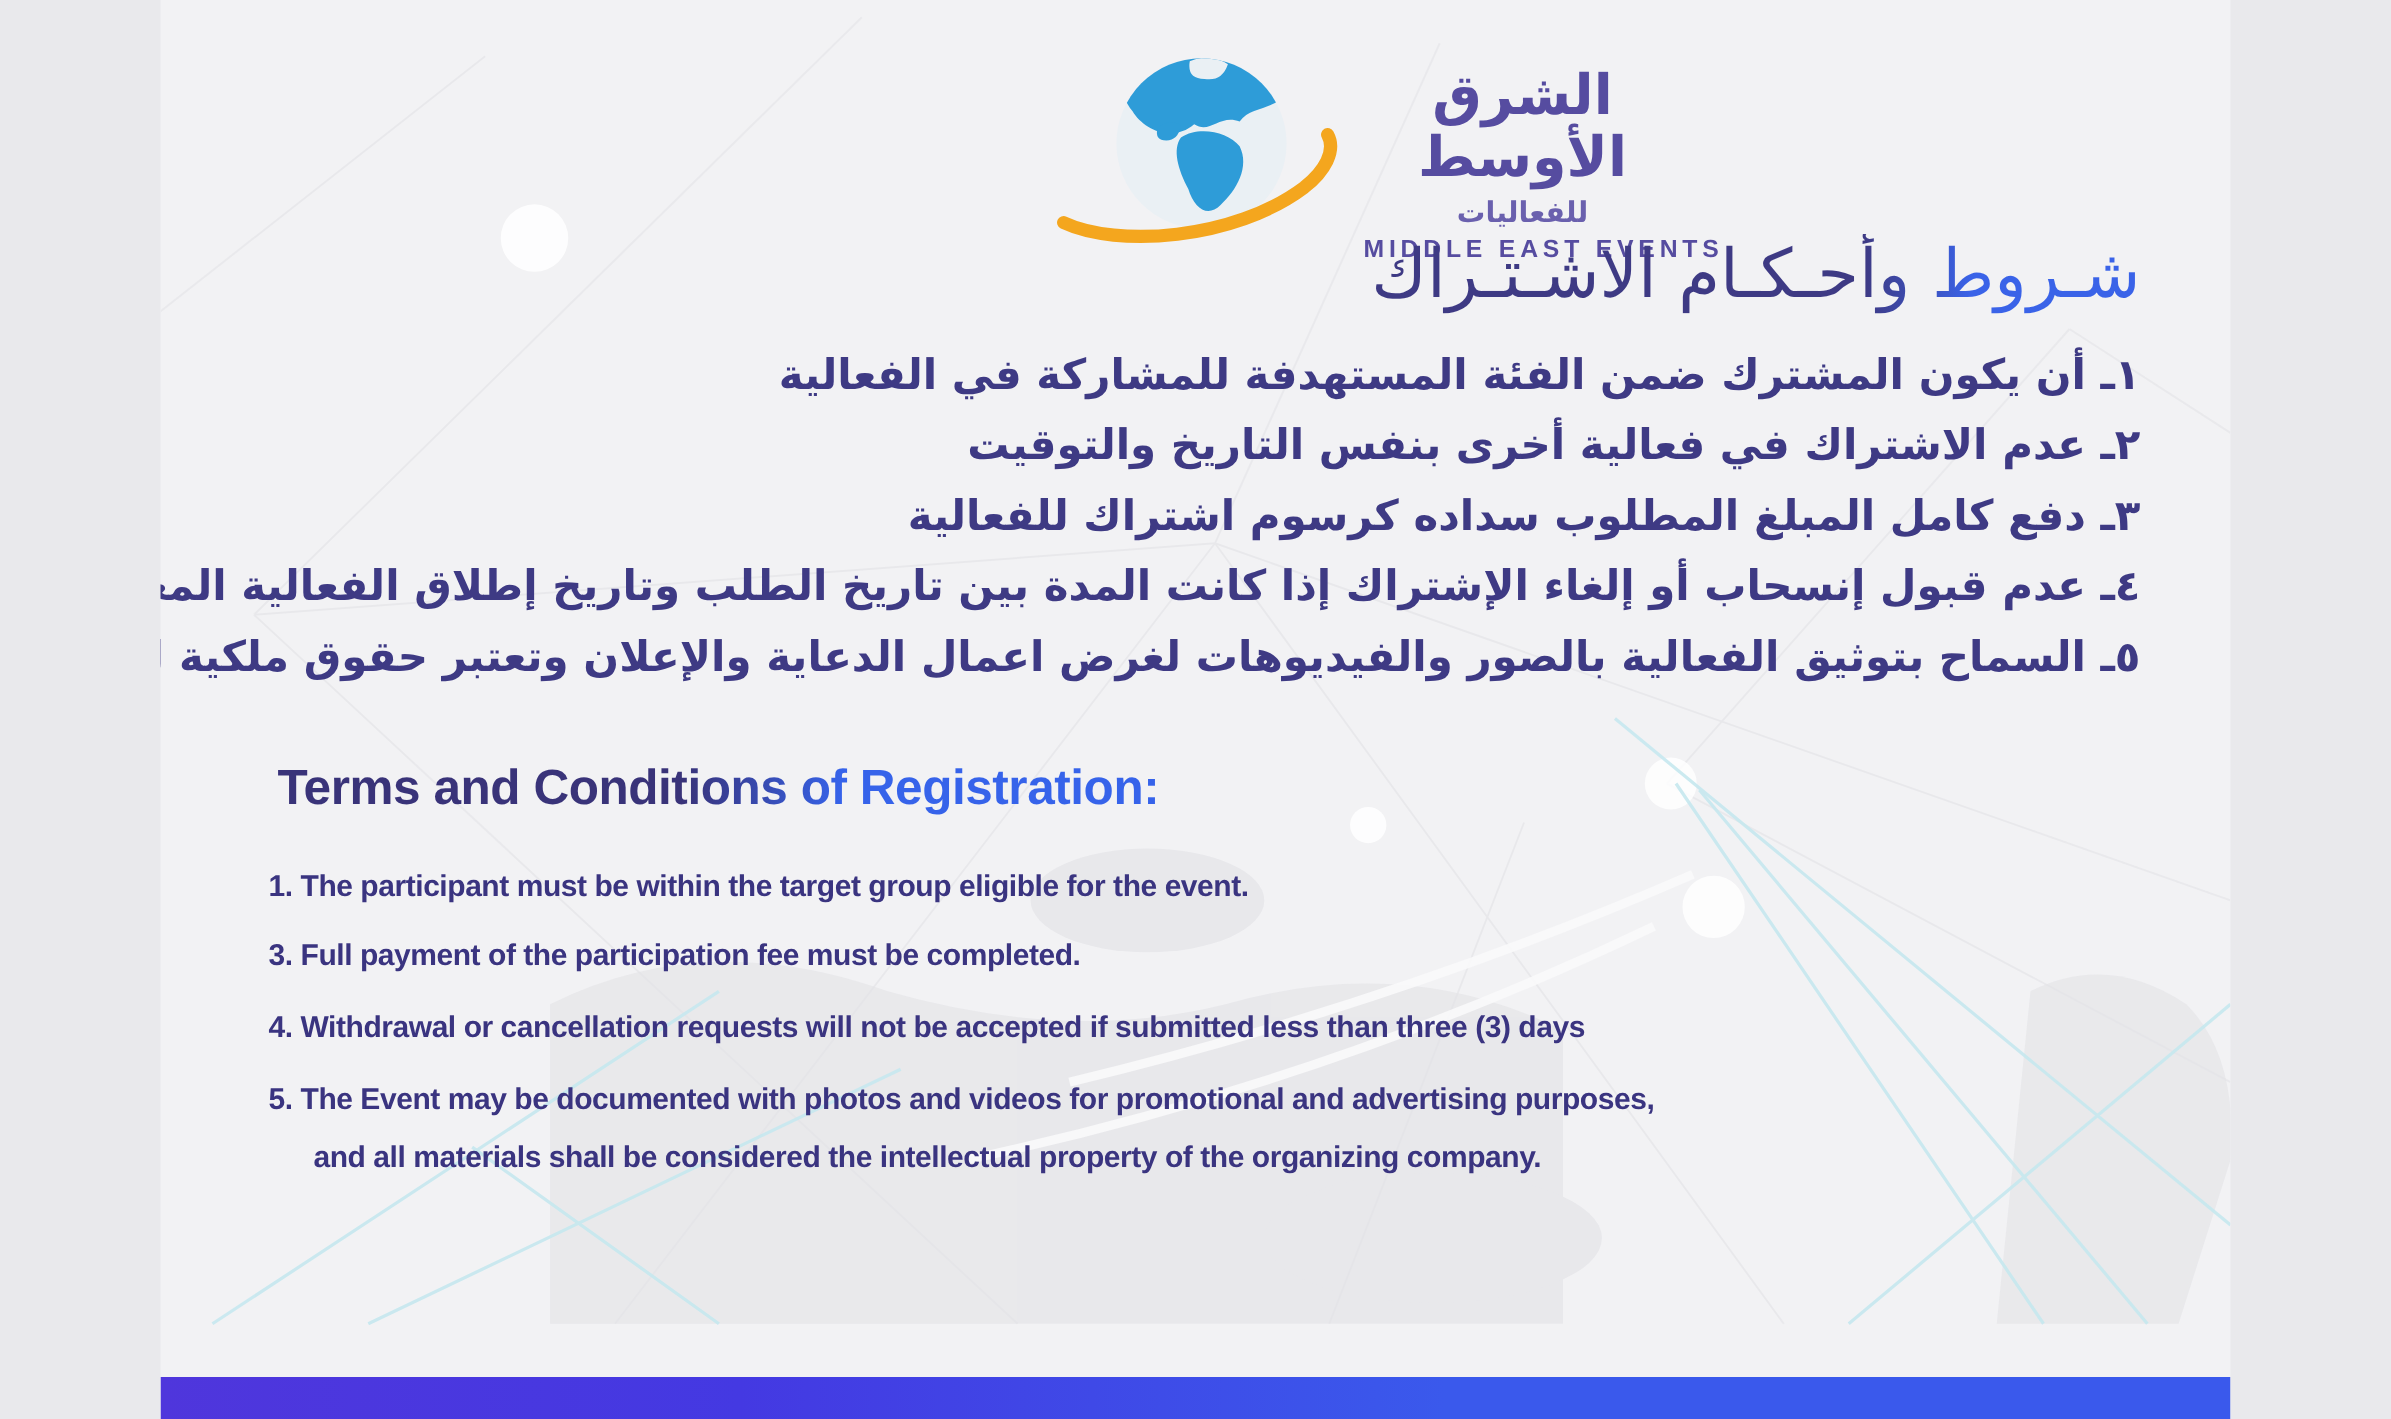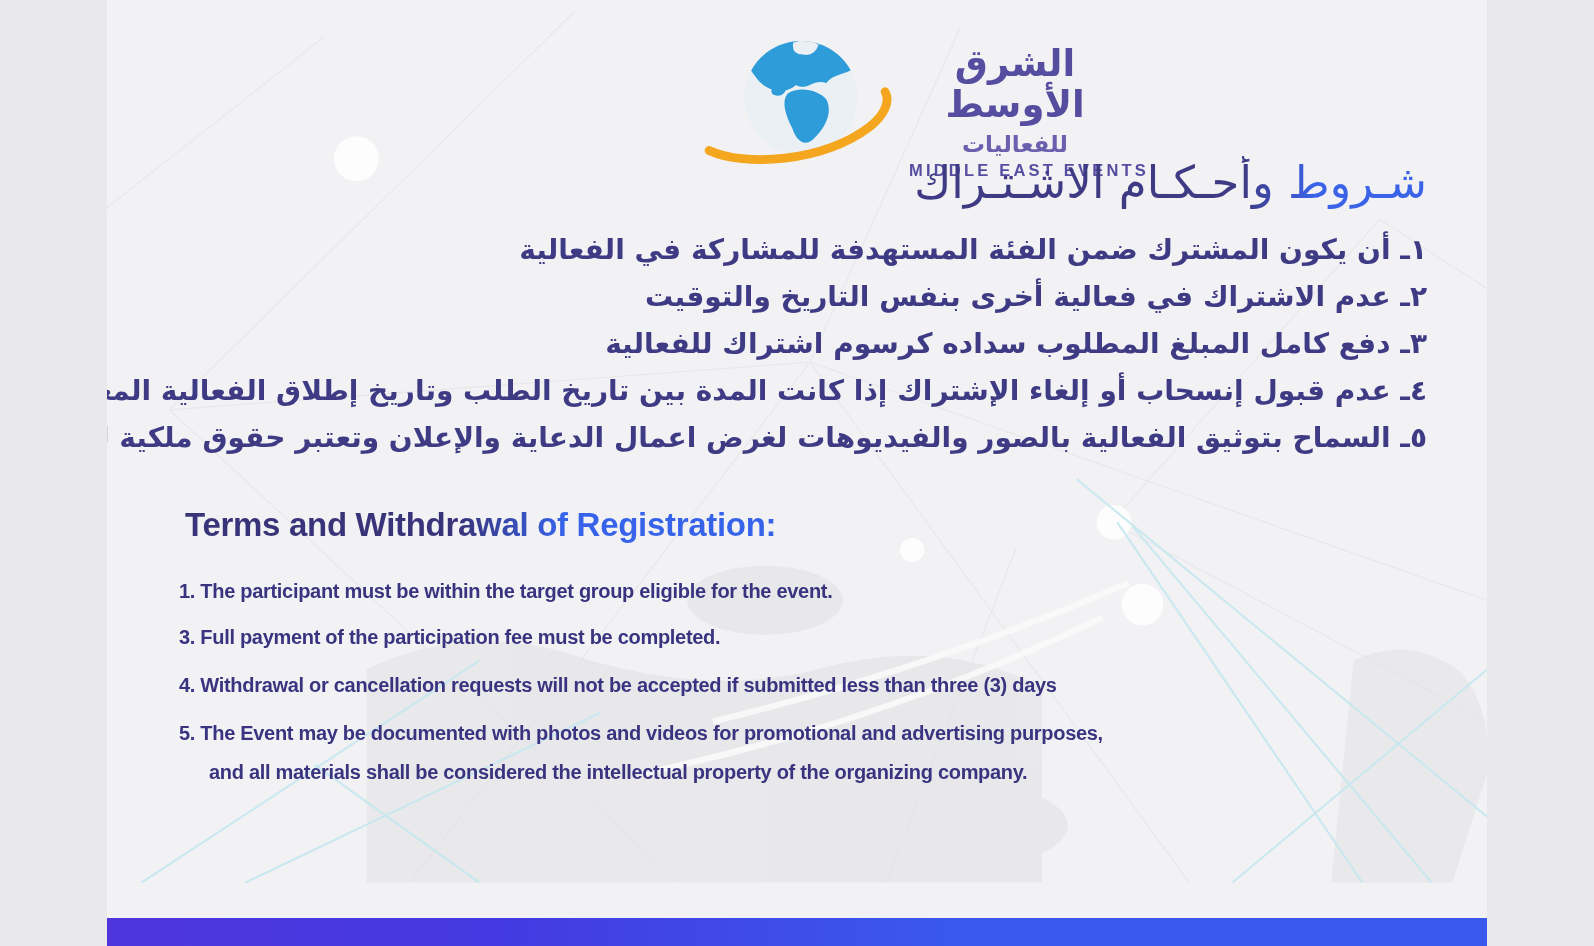--- a/index.html
+++ b/index.html
@@ -24,21 +24,21 @@
   .globe { width: 196px; height: 132px; }
   .logo-text { width: 212px; text-align: center; padding-top: 18px; }
   .callig {
     font-family: "DejaVu Sans", sans-serif;
     font-size: 37px; font-weight: 700;
     color: #564ca0; line-height: 1.1;
     direction: rtl;
   }
   .logo-ar-sub {
     font-family: "DejaVu Sans", sans-serif;
-    font-size: 23px; font-weight: 600;
+    font-size: 19px; font-weight: 600;
     color: #6a60ae; margin-top: 6px; direction: rtl;
   }
   .logo-en {
     font-size: 16.5px; font-weight: 600;
     letter-spacing: 3.2px; color: #564ca0; margin-top: 4px;
     white-space: nowrap;
   }
 
   
   .grad-ar {
@@ -170,21 +170,21 @@
   <h1 class="ar-title grad-ar" dir="rtl">شـروط وأحـكـام الاشـتـراك</h1>
 
   <div class="ar-list" dir="rtl">
     <div class="ar-item">١ـ  أن يكون المشترك ضمن الفئة المستهدفة للمشاركة في الفعالية</div>
     <div class="ar-item">٢ـ عدم الاشتراك في فعالية أخرى بنفس التاريخ والتوقيت</div>
     <div class="ar-item">٣ـ دفع كامل المبلغ المطلوب سداده كرسوم اشتراك للفعالية</div>
     <div class="ar-item">٤ـ  عدم قبول إنسحاب أو إلغاء الإشتراك إذا كانت المدة بين تاريخ الطلب وتاريخ إطلاق الفعالية المعلن أقل من  ثلاثة أيام</div>
     <div class="ar-item">٥ـ السماح بتوثيق الفعالية بالصور والفيديوهات لغرض اعمال الدعاية والإعلان وتعتبر حقوق ملكية للشركة المنظمة</div>
   </div>
 
-  <h2 class="en-title grad-en">Terms and Withdrawal of Registration:</h2>
+  <h2 class="en-title grad-en">Terms and Conditions of Registration:</h2>
 
   <div class="en-list">
     <div class="en-item">1. The participant must be within the target group eligible for the event.</div>
     <div class="en-item">3. Full payment of the participation fee must be completed.</div>
     <div class="en-item gap">
       <div>4. Withdrawal or cancellation requests will not be accepted if submitted less than three (3) days</div>
     </div>
     <div class="en-item gap">
       <div>5. The Event may be documented with photos and videos for promotional and advertising purposes,</div>
       <div class="cont">and all materials shall be considered the intellectual property of the organizing company.</div>

